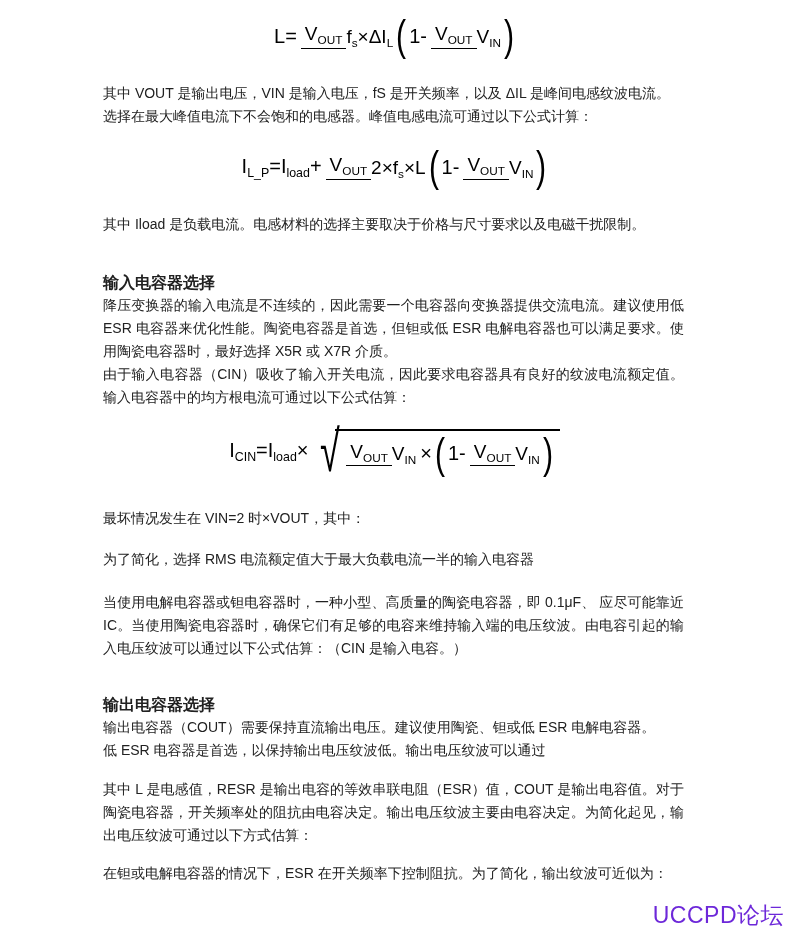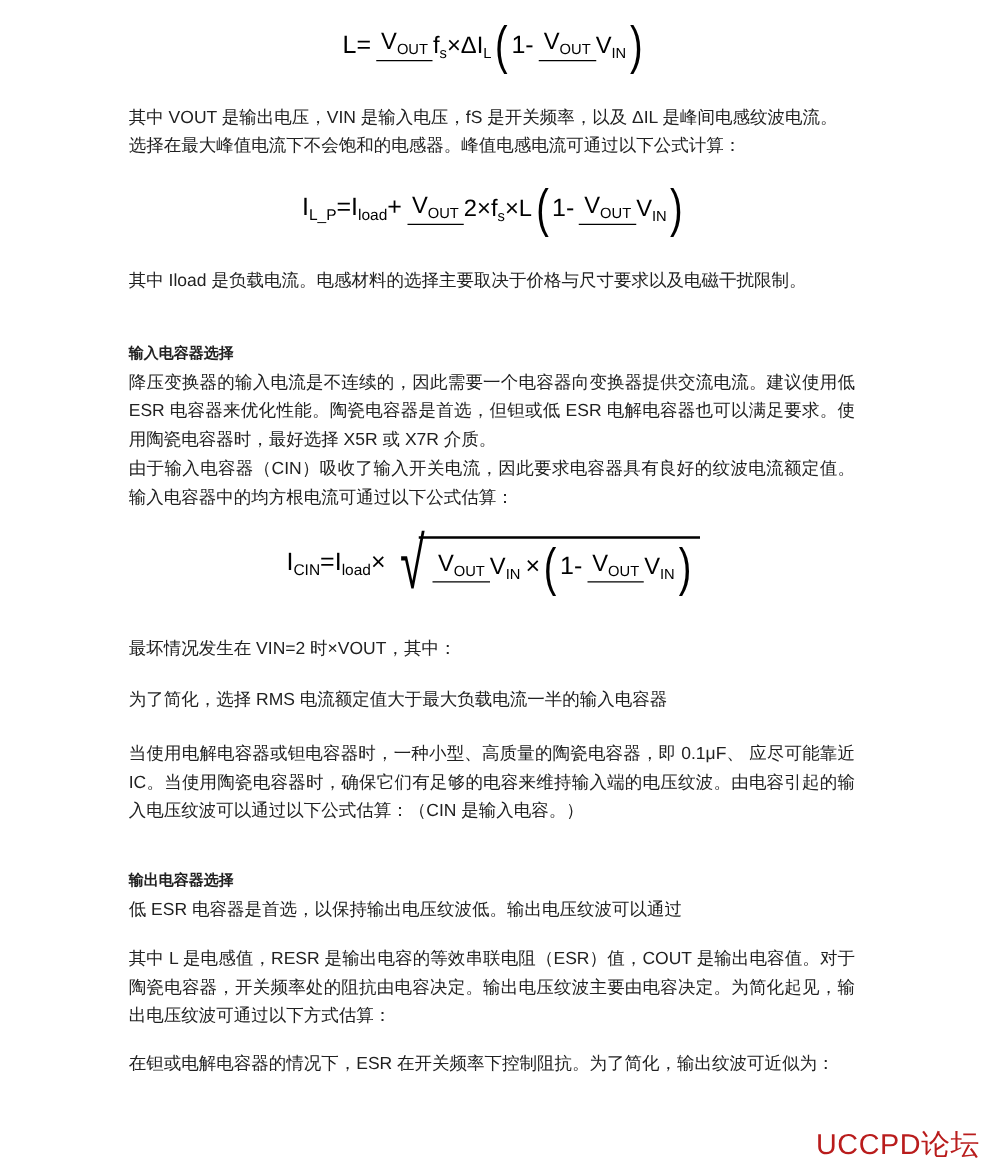--- a/index.html
+++ b/index.html
@@ -17,21 +17,21 @@
     position:absolute;
     left:103px; top:0;
     width:581px;
   }
   .para {
     font-size:14px;
     line-height:23px;
     text-align:justify;
   }
   .heading {
-    font-size:12px;
+    font-size:16px;
     line-height:23px;
     font-weight:bold;
   }
   
   .formula {
     display:flex;
     align-items:center;
     justify-content:center;
     font-size:20px;
     color:#000;
@@ -85,21 +85,21 @@
   .p6   { margin-top:18px; }
   .p7   { margin-top:20px; }
   .h-out{ margin-top:33px; }
   .p10  { margin-top:16px; }
   .p11  { margin-top:15px; }
   .watermark {
     position:absolute;
     right:9px; bottom:5px;
     font-size:23px;
     font-weight:500;
-    color:#b91c1c;
+    color:#6d28d9;
     letter-spacing:0.5px;
   }
 </style>
 </head>
 <body>
 
 <div class="page">
   <div class="content">
 
     <div class="formula f1">
@@ -159,20 +159,21 @@
           <span class="paren">)</span>
         </span>
       </span>
     </div>
 
     <p class="para p5">最坏情况发生在 VIN=2 时×VOUT，其中：</p>
     <p class="para p6">为了简化，选择 RMS 电流额定值大于最大负载电流一半的输入电容器</p>
     <p class="para p7">当使用电解电容器或钽电容器时，一种小型、高质量的陶瓷电容器，即 0.1μF、 应尽可能靠近 IC。当使用陶瓷电容器时，确保它们有足够的电容来维持输入端的电压纹波。由电容引起的输入电压纹波可以通过以下公式估算：（CIN 是输入电容。）</p>
 
     <h3 class="heading h-out">输出电容器选择</h3>
+    <p class="para">输出电容器（COUT）需要保持直流输出电压。建议使用陶瓷、钽或低 ESR 电解电容器。</p>
     <p class="para">低 ESR 电容器是首选，以保持输出电压纹波低。输出电压纹波可以通过</p>
 
     <p class="para p10">其中 L 是电感值，RESR 是输出电容的等效串联电阻（ESR）值，COUT 是输出电容值。对于陶瓷电容器，开关频率处的阻抗由电容决定。输出电压纹波主要由电容决定。为简化起见，输出电压纹波可通过以下方式估算：</p>
     <p class="para p11">在钽或电解电容器的情况下，ESR 在开关频率下控制阻抗。为了简化，输出纹波可近似为：</p>
 
   </div>
 
   <div class="watermark">UCCPD论坛</div>
 </div>
 

